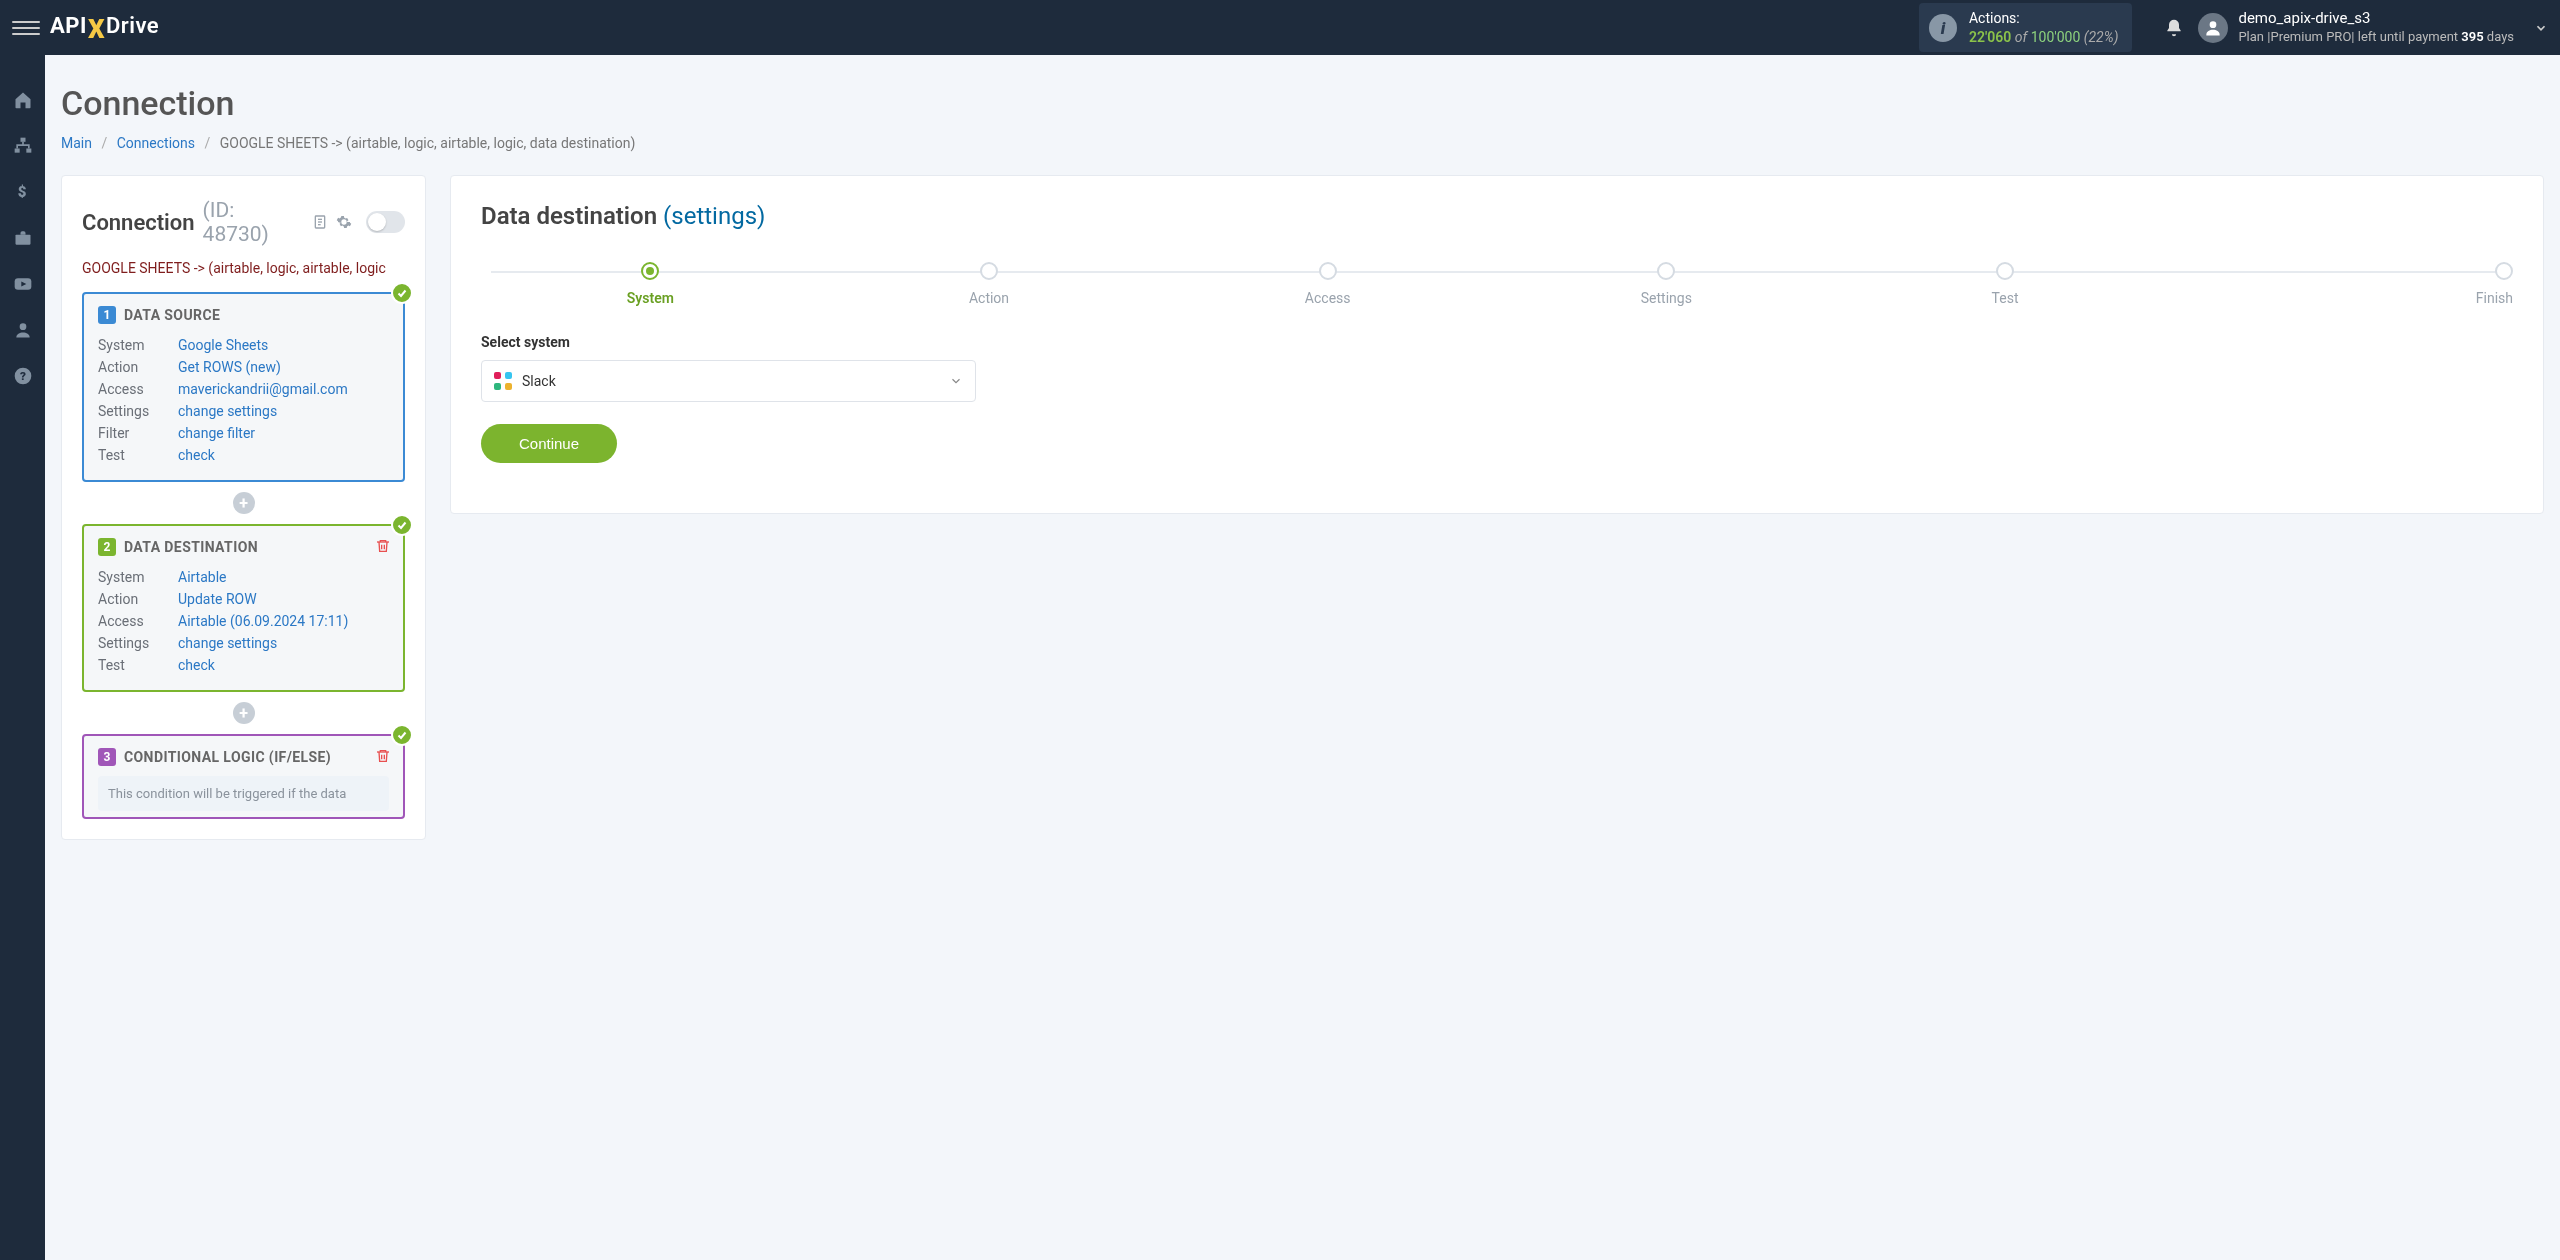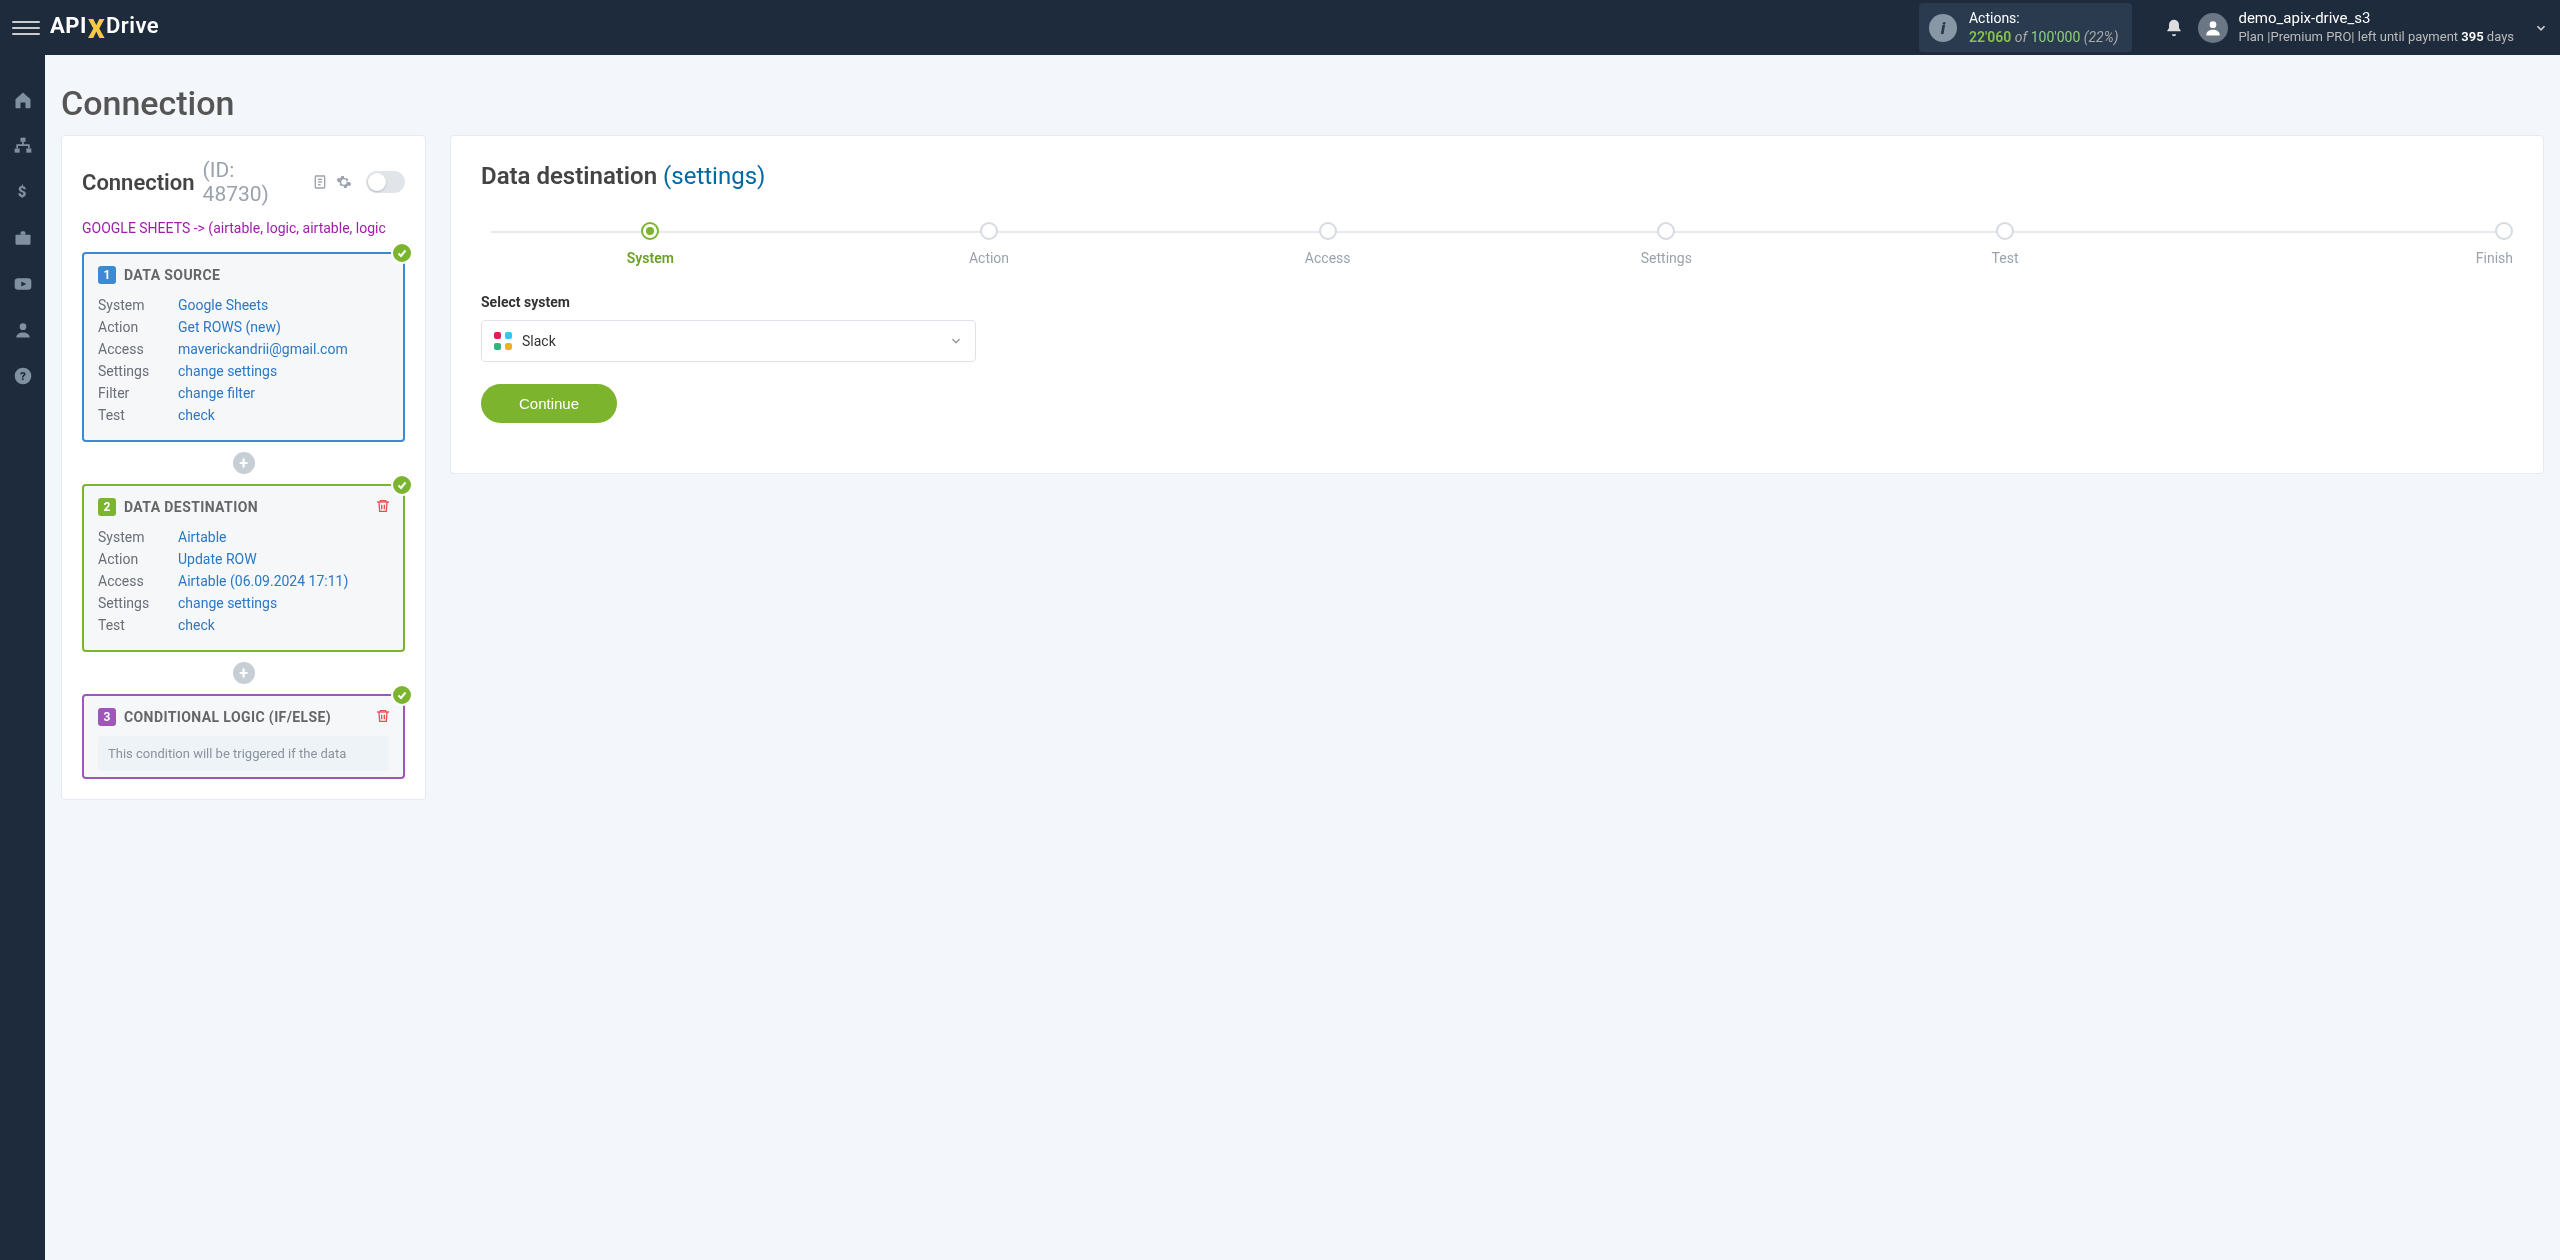--- a/index.html
+++ b/index.html
@@ -46,21 +46,21 @@
   .left-card { width:365px; padding:22px 0 20px; }
   .left-card-inner { padding: 0 20px; }
   .right-card { flex:1; padding: 26px 30px 50px; }
 
   .conn-head { display:flex; align-items:center; gap:8px; margin-bottom: 14px;}
   .conn-head h2 { font-size:22px; color:#444; font-weight:600;}
   .conn-head .cid { color:#9aa3ad; font-weight:400; font-size: 21px;}
   .doc-icon, .gear-icon { color:#9aa3ad; cursor:pointer; }
   .toggle { width:40px; height:22px; background:#e1e5ea; border-radius:11px; position:relative; cursor:pointer; margin-left:6px;}
   .toggle::after { content:''; position:absolute; width:18px; height:18px; background:#fff; border-radius:50%; top:2px; left:2px; box-shadow:0 1px 2px rgba(0,0,0,.2);}
-  .conn-sub { color:#a21caf; font-size:14px; margin-bottom: 16px; white-space:nowrap; overflow:hidden; }
+  .conn-sub { color:#7f1d1d; font-size:14px; margin-bottom: 16px; white-space:nowrap; overflow:hidden; }
 
   .block { border:2px solid; border-radius:4px; background:#f5f7f9; padding:12px 14px 14px; position:relative; margin-bottom:0; }
   .block.blue { border-color:#3b8ad4; }
   .block.green { border-color:#7bb52f; }
   .block.purple { border-color:#a056b8; }
   .block-header { display:flex; align-items:center; gap:8px; margin-bottom:10px; }
   .badge-num { width:18px; height:18px; border-radius:3px; color:#fff; display:flex; align-items:center; justify-content:center; font-size:12px; font-weight:700;}
   .blue .badge-num { background:#3b8ad4; }
   .green .badge-num { background:#7bb52f; }
   .purple .badge-num { background:#a056b8; }
@@ -194,20 +194,27 @@
     <div class="sicon">
         <svg viewBox="0 0 24 24" width="20" height="20" fill="currentColor">
           <circle cx="12" cy="12" r="10"></circle>
           <text x="8.5" y="17" font-size="14" fill="#1e2b3c" font-weight="900">?</text>
         </svg>
       </div>
   </div>
 
   <div class="main">
     <h1 class="page-title">Connection</h1>
+    <div class="breadcrumb">
+      <a href="#">Main</a>
+      <span class="sep">/</span>
+      <a href="#">Connections</a>
+      <span class="sep">/</span>
+      <span>GOOGLE SHEETS -&gt; (airtable, logic, airtable, logic, data destination)</span>
+    </div>
 
     <div class="columns">
 
       <div class="card left-card">
         <div class="left-card-inner">
           <div class="conn-head">
             <h2>Connection</h2>
             <span class="cid">(ID: 48730)</span>
             <span class="doc-icon">
                 <svg width="16" height="16" viewBox="0 0 24 24" fill="none" stroke="currentColor" stroke-width="2">

